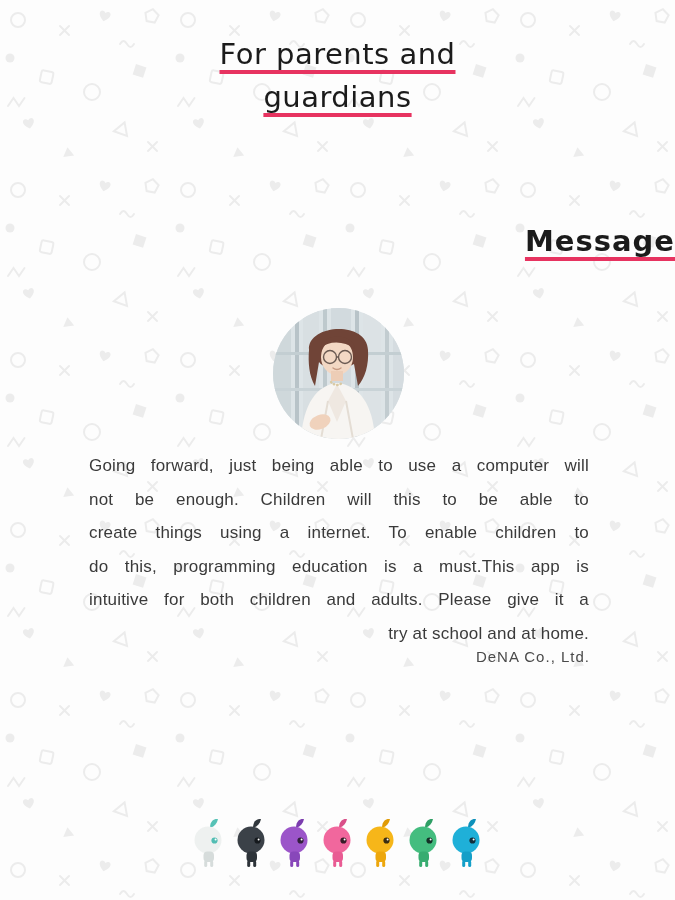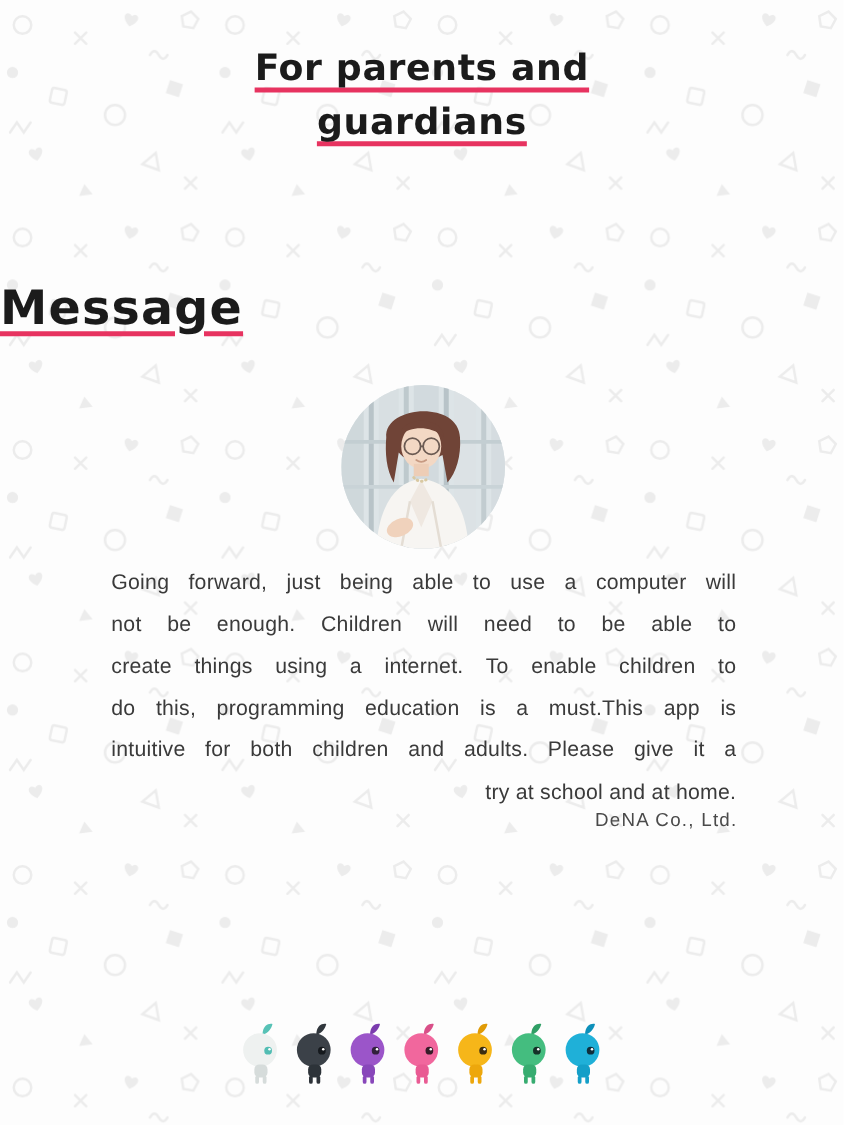--- a/index.html
+++ b/index.html
@@ -30,40 +30,41 @@
   }
 
   .layer { position: absolute; left: 0; width: 100%; }
 
   
   .page-title {
     top: 33px;
     text-align: center;
     font-family: "DejaVu Sans", "Liberation Sans", sans-serif;
     font-size: 29px;
-    font-weight: 700;
+    font-weight: 400;
     line-height: 43px;
     letter-spacing: 0.5px;
     color: var(--ink);
     white-space: pre-line;
   }
   .underlined {
     text-decoration: underline;
     text-decoration-color: var(--accent);
     text-decoration-thickness: 3.5px;
     text-underline-offset: 6px;
   }
   .section-heading {
     top: 224px;
-    text-align: left;
+    text-align: right;
     font-family: "DejaVu Sans", "Liberation Sans", sans-serif;
-    font-size: 38px;
+    font-size: 29px;
     font-weight: 700;
     letter-spacing: 1px;
     color: var(--ink);
+    padding-left: 44px;
   }
 
   
   .intro-text {
     position: absolute;
     left: 88px;
     top: 141px;
     width: 520px;
     font-size: 17px;
     line-height: 29px;
@@ -206,21 +207,21 @@
 
         <path d="M58 74 Q64 80 70 74" fill="none" stroke="#d9c9a2" stroke-width="2.4" stroke-linecap="round" stroke-dasharray="0.5 3"></path>
 
         <ellipse cx="47" cy="114" rx="11" ry="7" fill="#f0d2bc" transform="rotate(-22 47 114)"></ellipse>
       </g>
     </svg>
   </div>
 
   <div class="message-body">
     <div class="body-line">Going forward, just being able to use a computer will</div>
-    <div class="body-line">not be enough. Children will need to be able to</div>
+    <div class="body-line">not be enough. Children will this to be able to</div>
     <div class="body-line">create things using a internet. To enable children to</div>
     <div class="body-line">do this, programming education is a must.This app is</div>
     <div class="body-line">intuitive for both children and adults. Please give it a</div>
     <div class="body-line last">try at school and at home.</div>
   </div>
 
   <div class="signature">
     <div>DeNA Co., Ltd.</div>
   </div>
 

